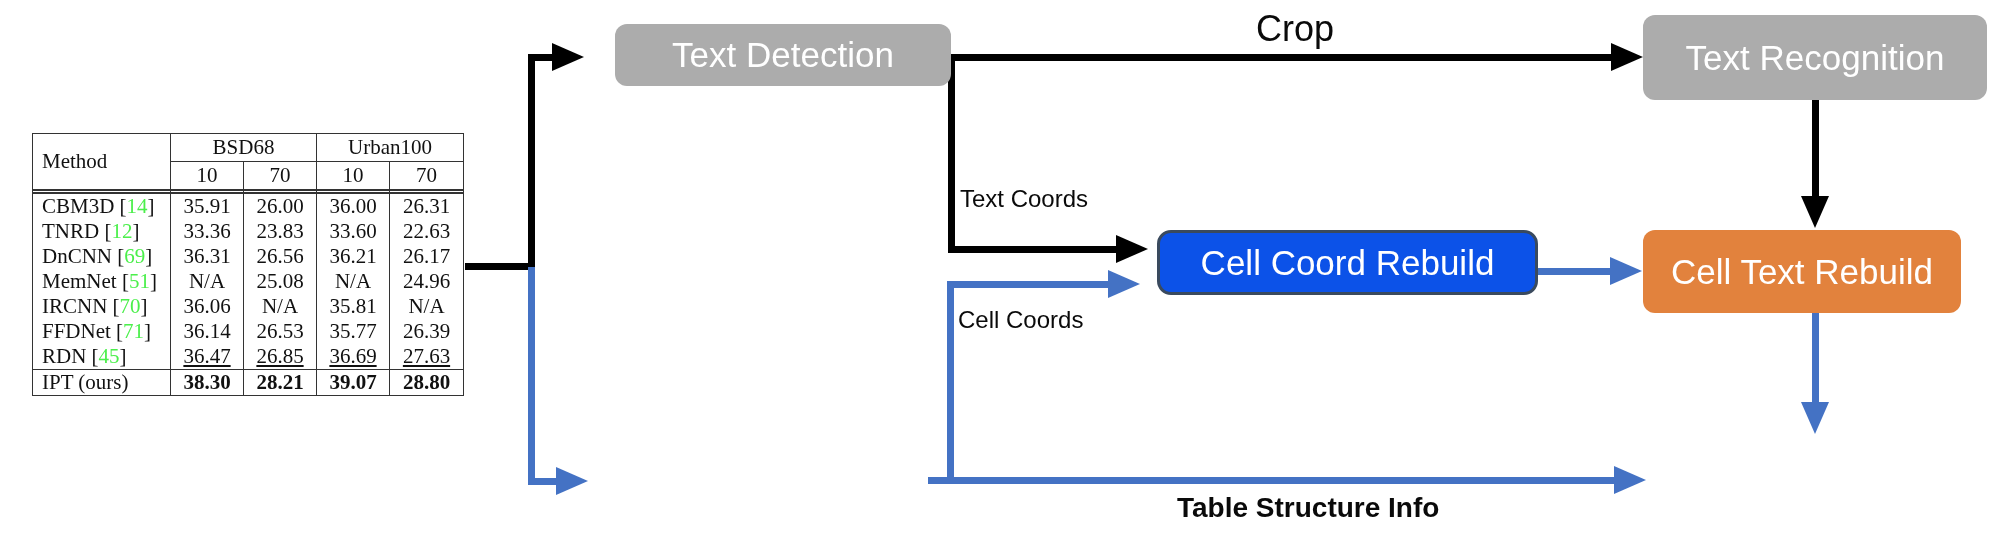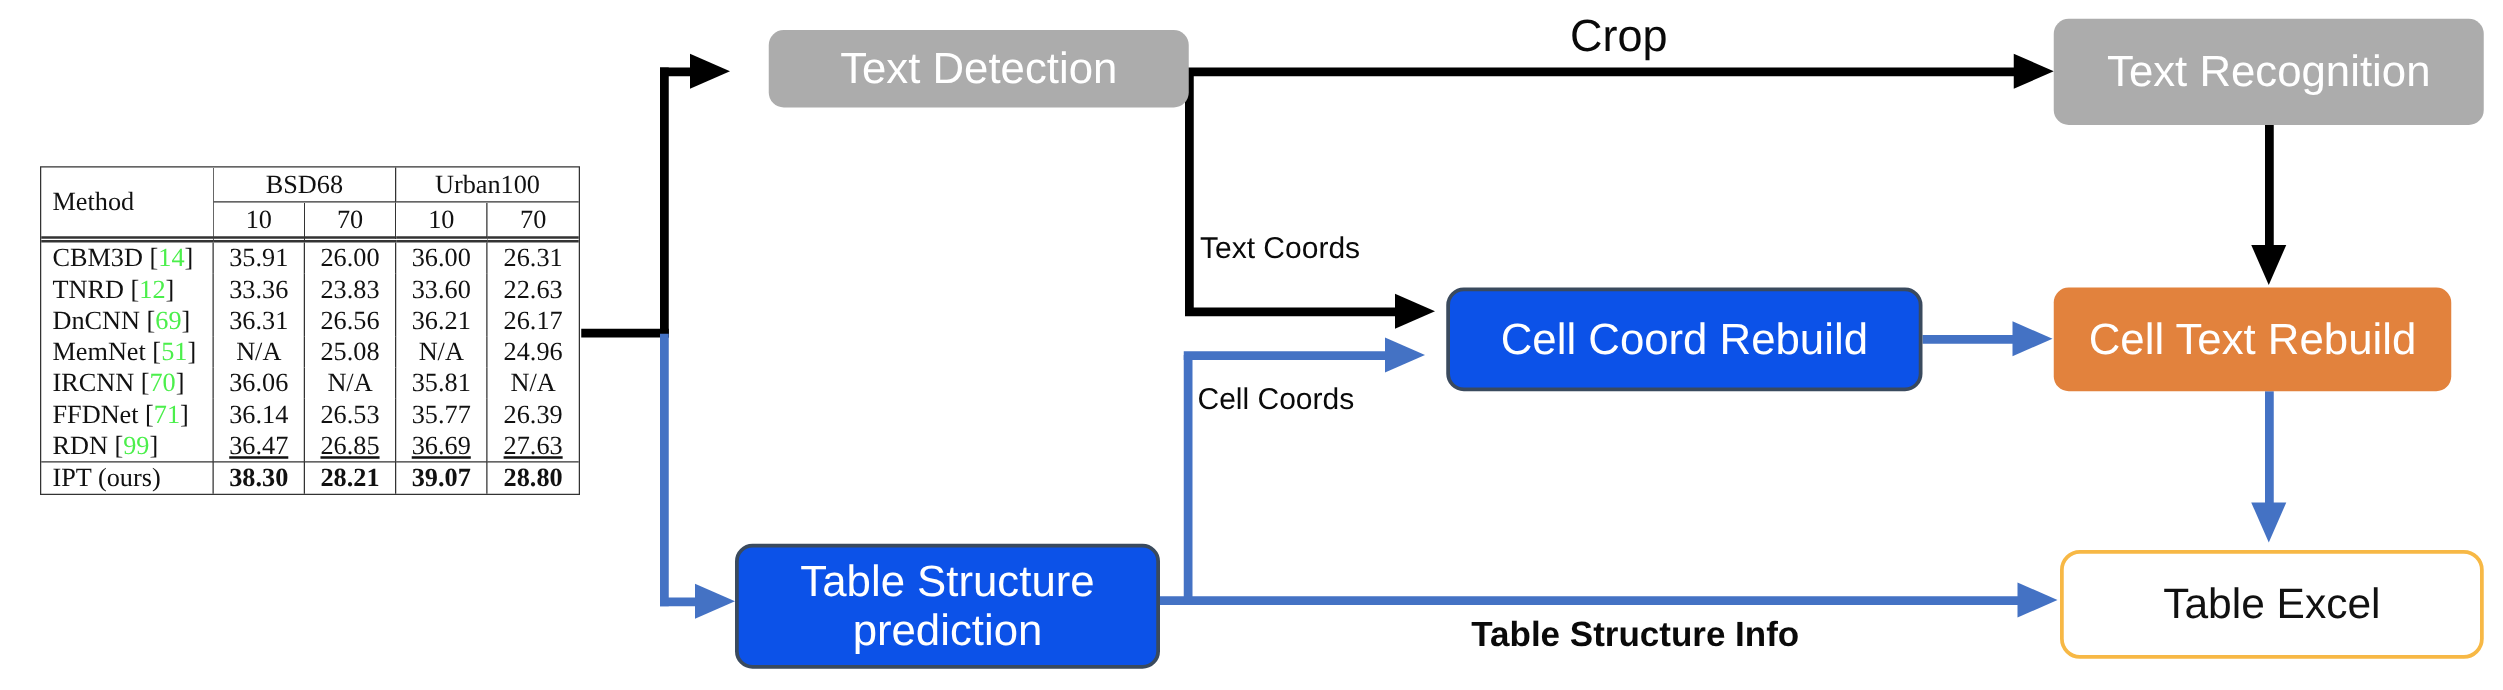--- a/index.html
+++ b/index.html
@@ -164,21 +164,21 @@
 
           <tr class="">
             <td class="method-cell"><span>FFDNet [</span><span class="cite">71</span><span>]</span></td>
             <td>36.14</td>
             <td>26.53</td>
             <td>35.77</td>
             <td>26.39</td>
           </tr>
 
           <tr class="underline-row">
-            <td class="method-cell"><span>RDN [</span><span class="cite">99</span><span>]</span></td>
+            <td class="method-cell"><span>RDN [</span><span class="cite">45</span><span>]</span></td>
             <td>36.47</td>
             <td>26.85</td>
             <td>36.69</td>
             <td>27.63</td>
           </tr>
 
           <tr class="bold-row sep-top">
             <td class="method-cell"><span>IPT (ours)</span><span class="cite"></span><span></span></td>
             <td>38.30</td>
             <td>28.21</td>
@@ -222,38 +222,29 @@
   <div class="ah-d blue" style="left:1801px; top:402px;"></div>
 
   <div class="node node-gray" style="left:587px; top:24px; width:336px; height:62px;margin-left:28px;">
     <span>Text Detection</span>
   </div>
 
   <div class="node node-gray" style="left:1643px; top:15px; width:344px; height:85px;">
     <span>Text Recognition</span>
   </div>
 
-  <div class="node node-blue" style="left:1157px; top:230px; width:381px; height:83px;">
+  <div class="node node-blue" style="left:1157px; top:230px; width:381px; height:65px;">
     <span>Cell Coord Rebuild</span>
   </div>
 
   <div class="node node-orange" style="left:1643px; top:230px; width:318px; height:83px;">
     <span>Cell Text Rebuild</span>
   </div>
 
-  <div class="node node-blue" style="left:588px; top:435px; width:340px; height:100px;">
-    <span>
-      <span>Table Structure</span><br>
-      <span>prediction</span>
-    </span>
-  </div>
-
-  <div class="node node-excel" style="left:1648px; top:440px; width:339px; height:87px; font-size:34px;">
-    <span>Table Excel</span>
-  </div>
+
 
   <div class="lbl" style="left:1245px; top:8px; width:100px; text-align:center; font-size:36px;">Crop</div>
 
   <div class="lbl" style="left:960px; top:185px;">Text Coords</div>
 
   <div class="lbl" style="left:958px; top:306px;">Cell Coords</div>
 
   <div class="lbl lbl-info" style="left:1177px; top:492px;">Table Structure Info</div>
 
 </div>

